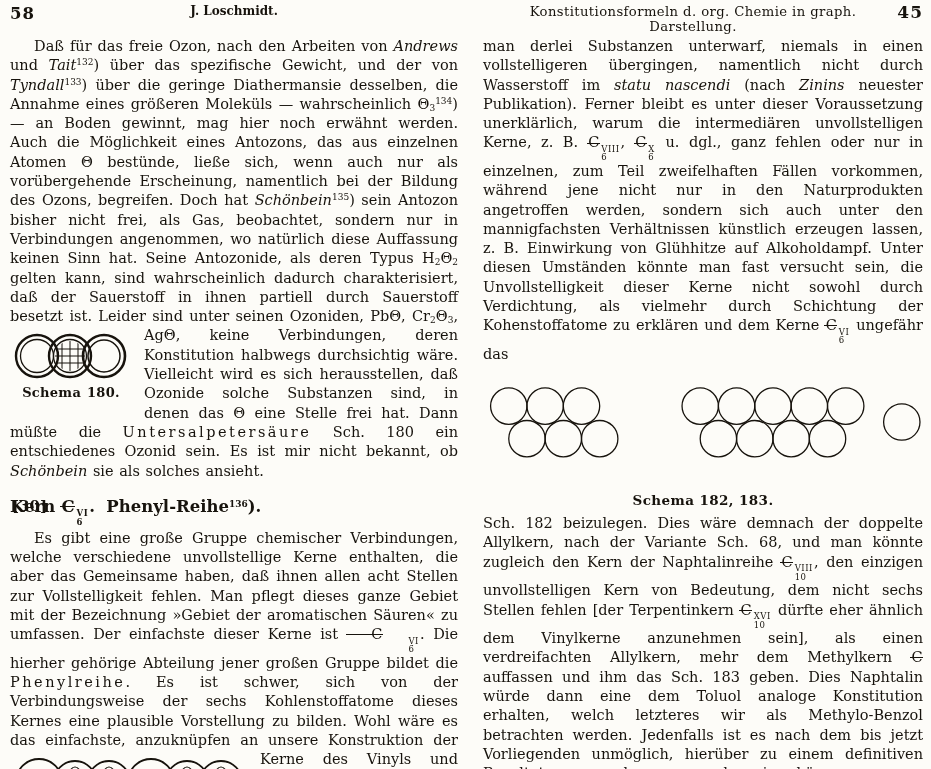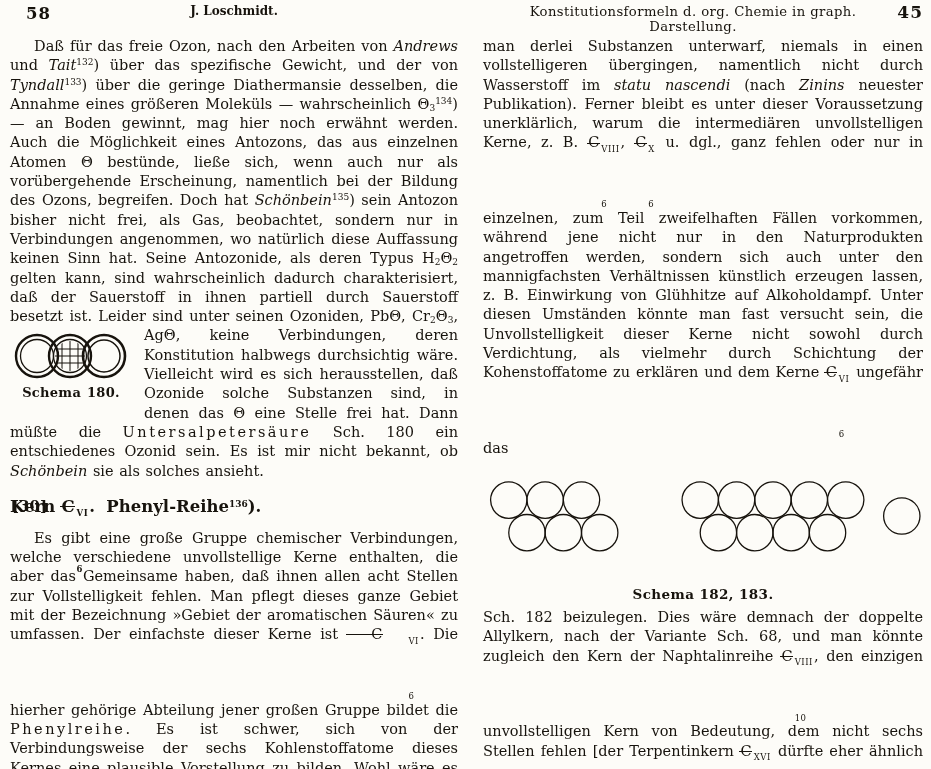--- a/index.html
+++ b/index.html
@@ -10,21 +10,21 @@
     font-family:"DejaVu Serif","Liberation Serif",serif;
     color:#17130d;
   }
   .page{position:absolute;top:0;height:769px;}
   .page-left{left:10px;width:448px;}
   .page-right{left:483px;width:440px;}
 
   
   .runhead{position:relative;height:24px;margin-top:4px;}
   .pagenum{font-size:16.5px;font-weight:bold;letter-spacing:1px;}
-  .pagenum-left{position:absolute;left:0;top:0;margin-left:16px;}
+  .pagenum-left{position:absolute;left:0;top:0;}
   .pagenum-right{position:absolute;right:0;top:-2px;font-size:17px;}
   .runtitle-left{position:absolute;left:0;right:0;text-align:center;font-weight:bold;font-size:12px;}
   .runtitle-right{position:absolute;left:14px;right:34px;text-align:center;font-size:13.2px;letter-spacing:0.4px;}
 
   
   .para{
     margin:0;text-align:justify;
     font-size:14.5px;line-height:19.3px;
     word-spacing:1px;
   }
@@ -33,21 +33,21 @@
   sup{font-size:9px;line-height:0;vertical-align:5px;}
   sub{font-size:9px;line-height:0;vertical-align:-2px;}
   i{font-style:italic;}
   .sp{letter-spacing:2.5px;}
 
   
   .cb{position:relative;display:inline-block;padding:0 0.5px;}
   .cb::after{content:"";position:absolute;left:-1px;right:0;top:47%;border-top:1.3px solid currentColor;}
 
   
-  .st{display:inline-flex;flex-direction:column;align-items:flex-start;vertical-align:-4.5px;margin-left:1.5px;margin-right:1px;gap:47px;}
+  .st{display:inline-flex;flex-direction:column;align-items:flex-start;vertical-align:-4.5px;margin-left:1.5px;margin-right:1px;}
   .st .t,.st .b{font-size:8.5px;line-height:8.5px;letter-spacing:0.5px;}
 
   
   .section-head{position:relative;margin:16px 0 10px 0;height:22px;}
   .section-no{position:absolute;left:2px;top:0;font-weight:bold;font-size:15px;}
   .section-title{position:absolute;left:0;right:0;text-align:left;font-weight:bold;font-size:16.5px;}
 
   
   .fig-left{float:left;margin:3px 14px 2px 2px;text-align:center;}
   .figcap{font-size:13px;font-weight:bold;margin-top:3px;letter-spacing:0.3px;}

